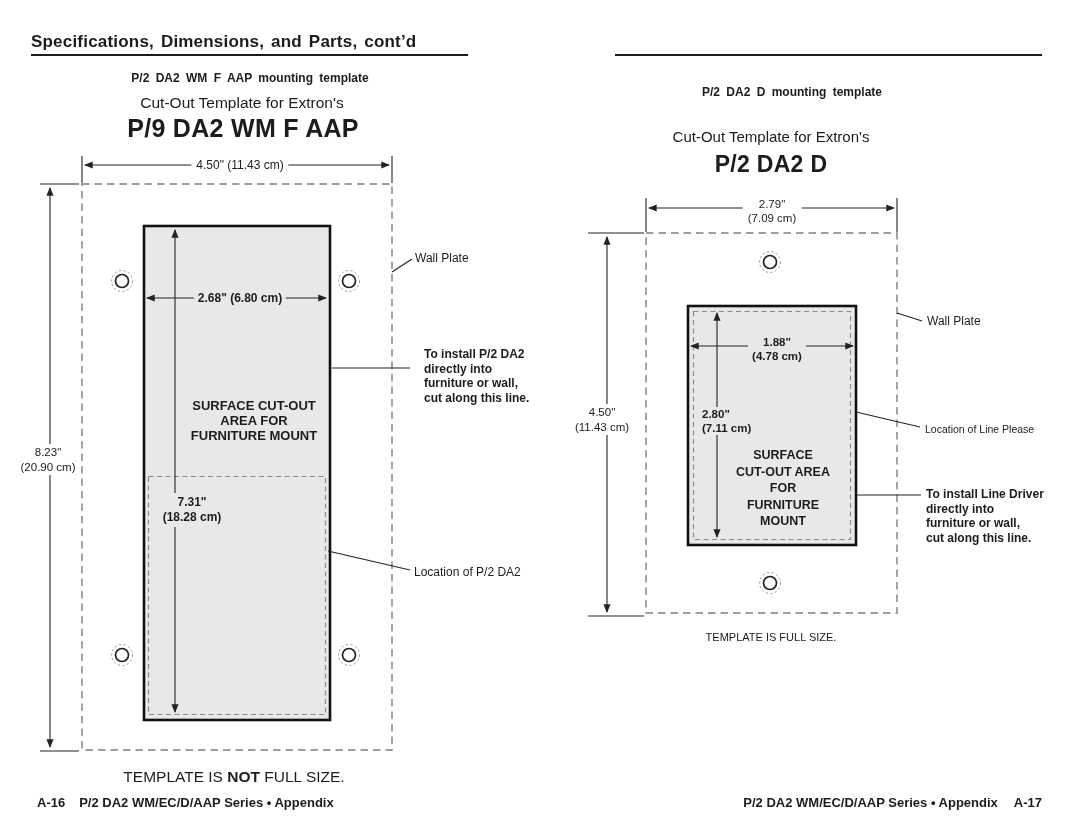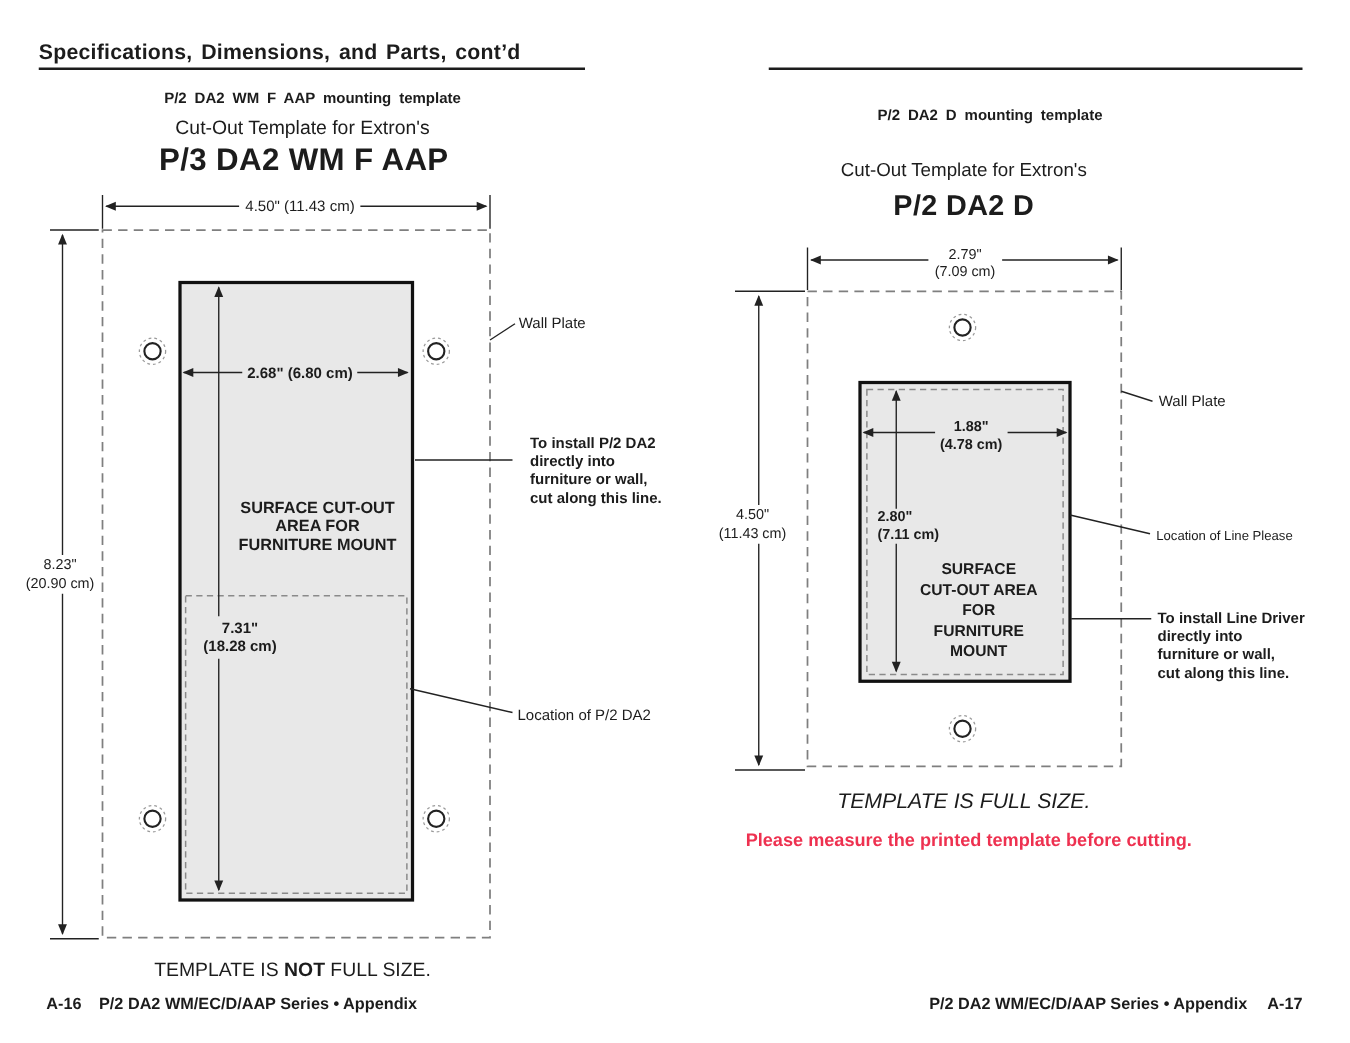--- a/index.html
+++ b/index.html
@@ -116,21 +116,21 @@
         <circle cx="770" cy="583" r="6.5" fill="#fff" stroke="#222" stroke-width="1.7"></circle>
         <circle cx="770" cy="583" r="10.5" stroke="#9a9a9a" stroke-width="1" stroke-dasharray="2.2 2.4"></circle>
       </g>
     </g>
   </svg>
 
   <div class="lbl hdr" style="left:31px;top:32px;">Specifications, Dimensions, and Parts, cont’d</div>
 
   <div class="lbl sec-h ctr" style="left:250px;top:71px;">P/2 DA2 WM F AAP mounting template</div>
   <div class="lbl sub-h ctr" style="left:242px;top:94px;">Cut-Out Template for Extron's</div>
-  <div class="lbl prod ctr" style="left:243px;top:114px;font-size:25px;">P/3 DA2 WM F AAP</div>
+  <div class="lbl prod ctr" style="left:243px;top:114px;font-size:25px;">P/9 DA2 WM F AAP</div>
 
   <div class="lbl dim ctr bgw" style="left:240px;top:157px;">4.50" (11.43 cm)</div>
   <div class="lbl dimsm ctr bgw pre" style="left:48px;top:444px;">8.23"
 (20.90 cm)</div>
   <div class="lbl cut ctr bgg" style="left:240px;top:291px;">2.68" (6.80 cm)</div>
   <div class="lbl cut ctr bgg pre" style="left:192px;top:493px;line-height:15px;padding:2px 6px;">7.31"
 (18.28 cm)</div>
 
   <div class="lbl tag" style="left:415px;top:251px;">Wall Plate</div>
   <div class="lbl note pre" style="left:424px;top:347px;">To install P/2 DA2
@@ -163,17 +163,16 @@
 FOR
 FURNITURE
 MOUNT</div>
   <div class="lbl tag" style="left:927px;top:314px;">Wall Plate</div>
   <div class="lbl" style="left:925px;top:423px;font-size:10.5px;">Location of Line Please</div>
   <div class="lbl note pre" style="left:926px;top:487px;">To install Line Driver
 directly into
 furniture or wall,
 cut along this line.</div>
 
-  <div class="lbl ctr" style="left:771px;top:631px;font-size:17px;font-style:italic;">TEMPLATE IS FULL SIZE.</div>
-  <div class="lbl warn ctr" style="left:775px;top:665px;">Please measure the printed template before cutting.</div>
+  <div class="lbl ctr" style="left:771px;top:631px;font-size:11px;">TEMPLATE IS FULL SIZE.</div>
   <div class="lbl foot" style="right:38px;top:795px;"><span>P/2 DA2 WM/EC/D/AAP Series • Appendix</span><span style="margin-left:16px;">A-17</span></div>
 
 </div>
 
 </body></html>

